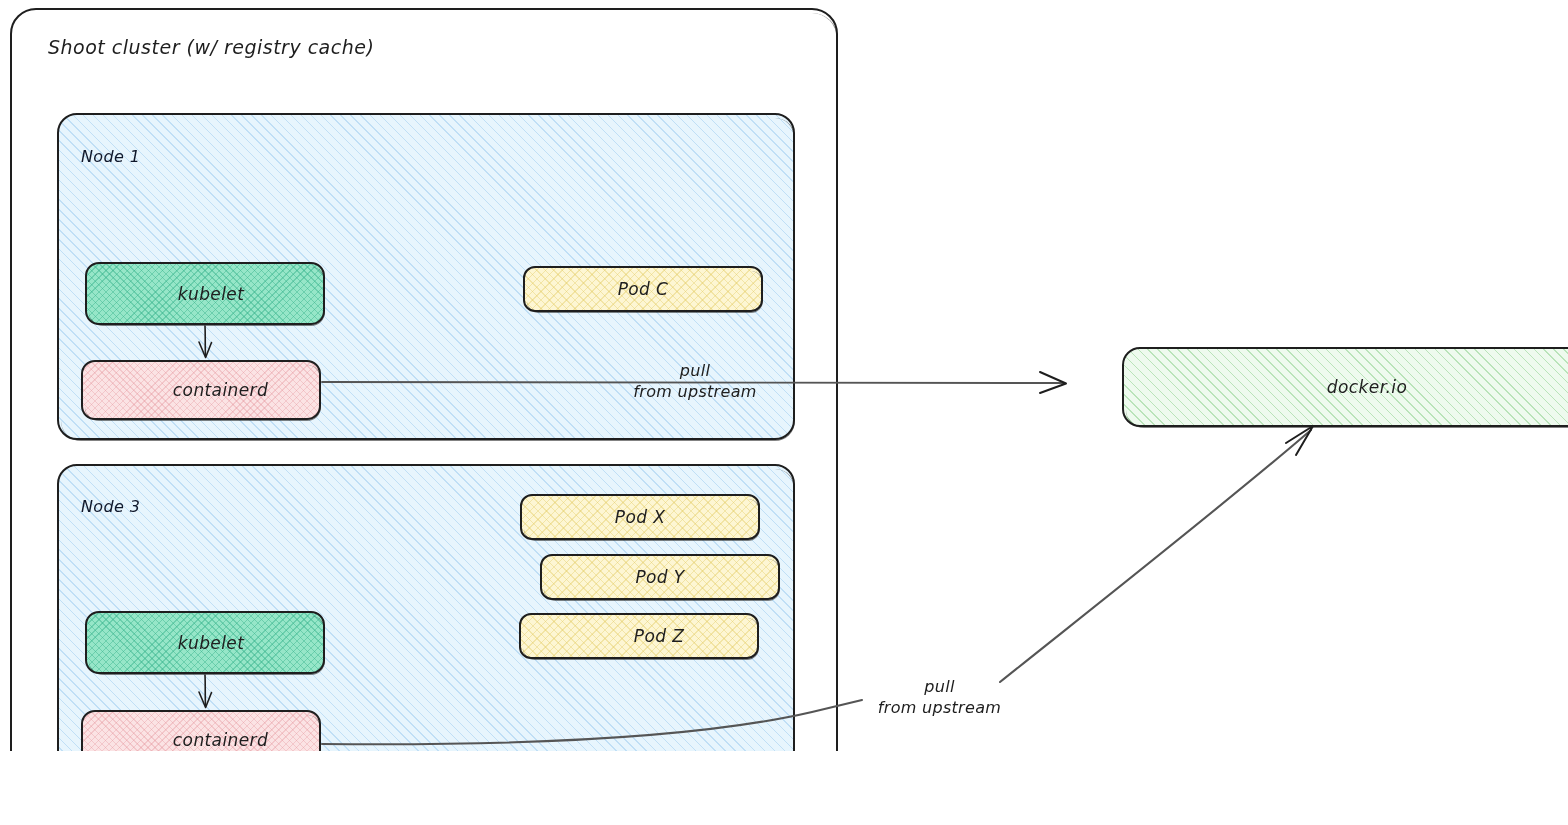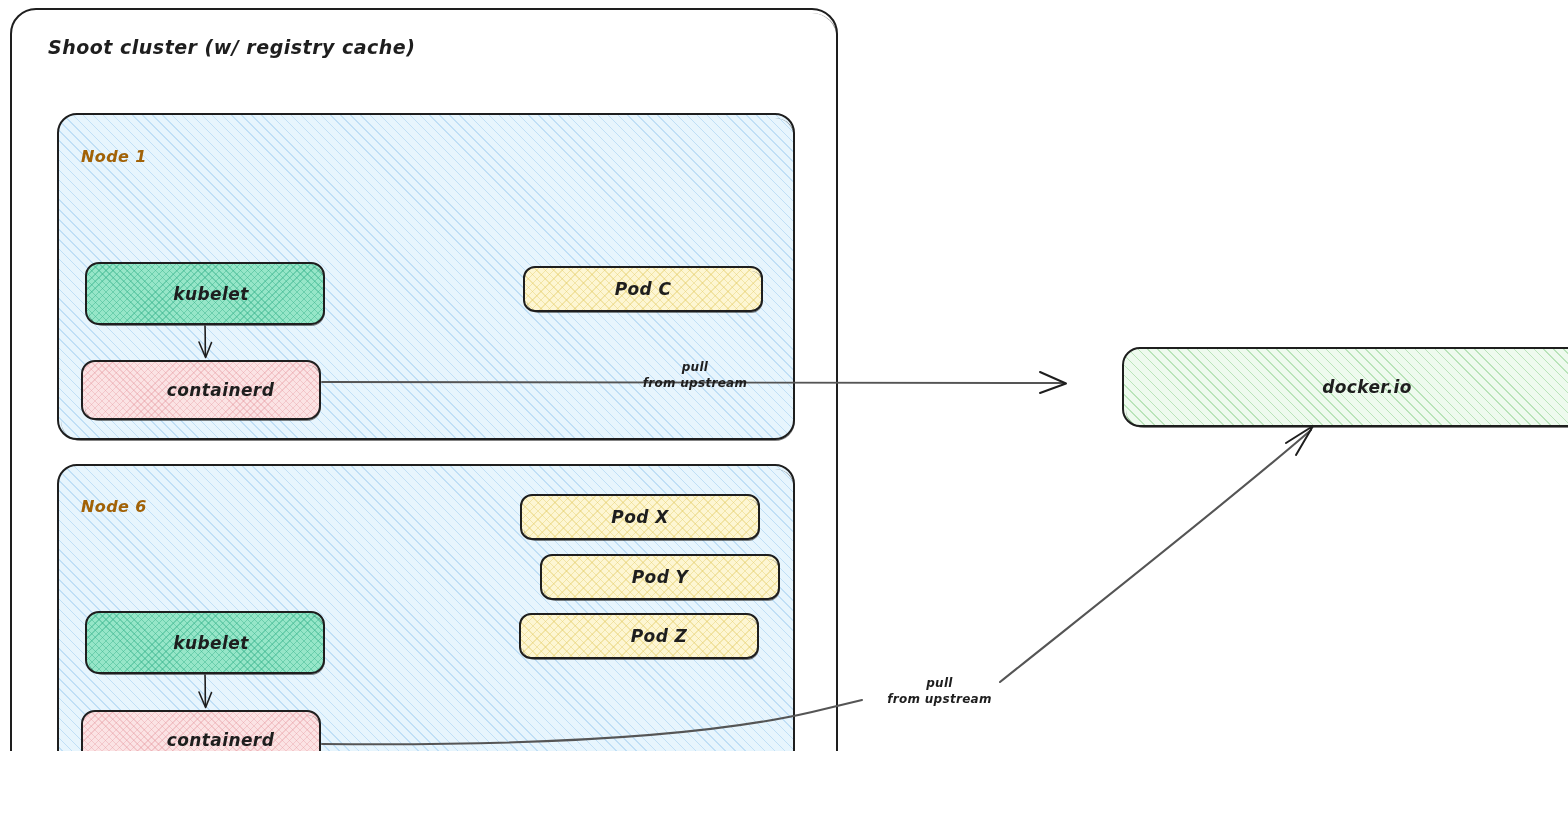--- a/index.html
+++ b/index.html
@@ -7,21 +7,20 @@
     padding: 0;
     background: #ffffff;
   }
   #canvas {
     position: relative;
     width: 1568px;
     height: 751px;
     background: #ffffff;
     overflow: hidden;
     font-family: "DejaVu Sans", sans-serif;
-    font-weight: bold;
   }
 
   
   .box {
     position: absolute;
     box-sizing: border-box;
     border: 2px solid #1e1e1e;
     border-radius: 18px;
     display: flex;
     align-items: center;
@@ -85,21 +84,21 @@
     justify-content: flex-start;
     border-radius: 20px;
   }
   .node::after { border-radius: 20px; }
   .node-title {
     position: absolute;
     left: 24px;
     top: 34px;
     font-size: 16px;
     font-style: italic;
-    color: #a16207;
+    color: #0f172a;
     letter-spacing: .4px;
     z-index: 5;
     text-align: right;
   }
   #node1 { left: 57px;  top: 113px; width: 738px; height: 327px; }
   #node2 { left: 57px;  top: 464px; width: 738px; height: 326px; }
 
   
   .pod {
     background-color: #fdf6d3;
@@ -150,21 +149,21 @@
         45deg,
         rgba(120,200,120,.45) 0 1px,
         transparent 1px 7px);
   }
   #registry .label { font-size: 17px; }
 
   
   .edge-label {
     position: absolute;
     z-index: 8;
-    font-size: 12px;
+    font-size: 16px;
     font-style: italic;
     color: #1e1e1e;
     text-align: center;
     line-height: 1.32;
     letter-spacing: .3px;
     white-space: nowrap;
     pointer-events: none;
   }
   #edge-label-1 { left: 620px; top: 360px; width: 150px; }
   #edge-label-2 { left: 862px; top: 676px; width: 155px; }
@@ -194,21 +193,21 @@
   </div>
 
   <div class="box kubelet" style="left:85px; top:262px;">
     <span class="label">kubelet</span>
   </div>
   <div class="box containerd" style="left:81px; top:360px;">
     <span class="label">containerd</span>
   </div>
 
   <div class="box node" id="node2"></div>
-  <div class="node-title" style="left:81px; top:497px;">Node 6</div>
+  <div class="node-title" style="left:81px; top:497px;">Node 3</div>
 
   <div class="box pod" style="left:520px; top:494px; width:240px;">
     <span class="label">Pod X</span>
   </div>
   <div class="box pod" style="left:540px; top:554px; width:240px;">
     <span class="label">Pod Y</span>
   </div>
   <div class="box pod" style="left:519px; top:613px; width:240px;padding-left:40px;">
     <span class="label">Pod Z</span>
   </div>

